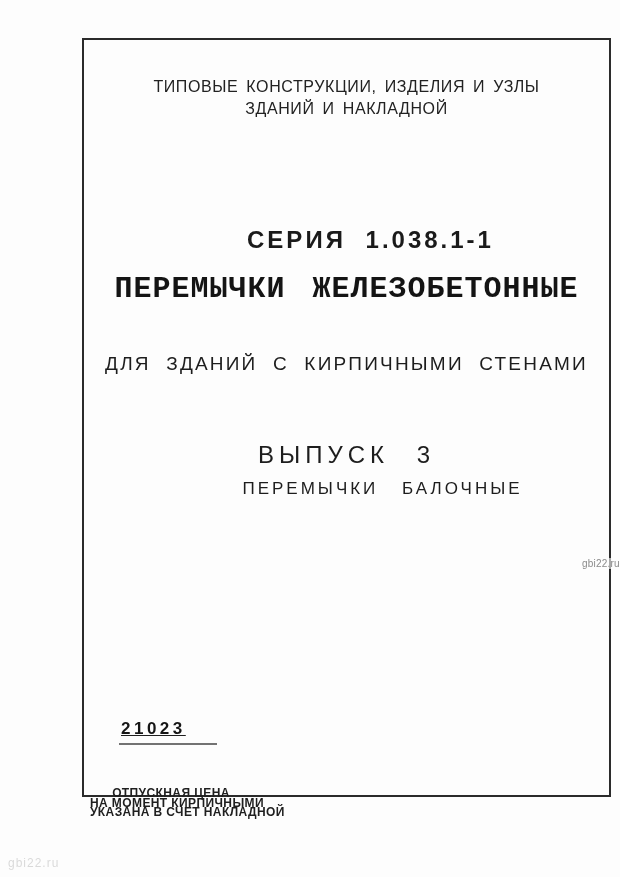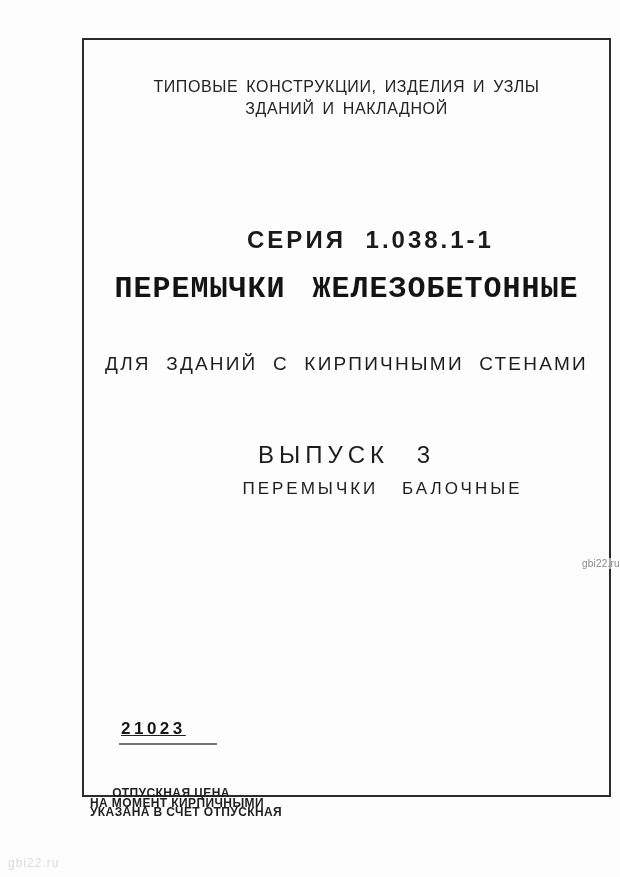--- a/index.html
+++ b/index.html
@@ -175,20 +175,20 @@
 
 
 
   <div class="code-wrap">
     <span class="code-text">21023</span>
   </div>
 
   <div class="price-note">
     <div>ОТПУСКНАЯ ЦЕНА</div>
     <div>НА МОМЕНТ КИРПИЧНЫМИ</div>
-    <div>УКАЗАНА В СЧЕТ ОТПУСКНАЯ</div>
+    <div>УКАЗАНА В СЧЕТ НАКЛАДНОЙ</div>
   </div>
 
   <div class="wm-right">gbi22.ru</div>
 
   <div class="wm-bottom">gbi22.ru</div>
 
 </div>
 
 </body></html>

